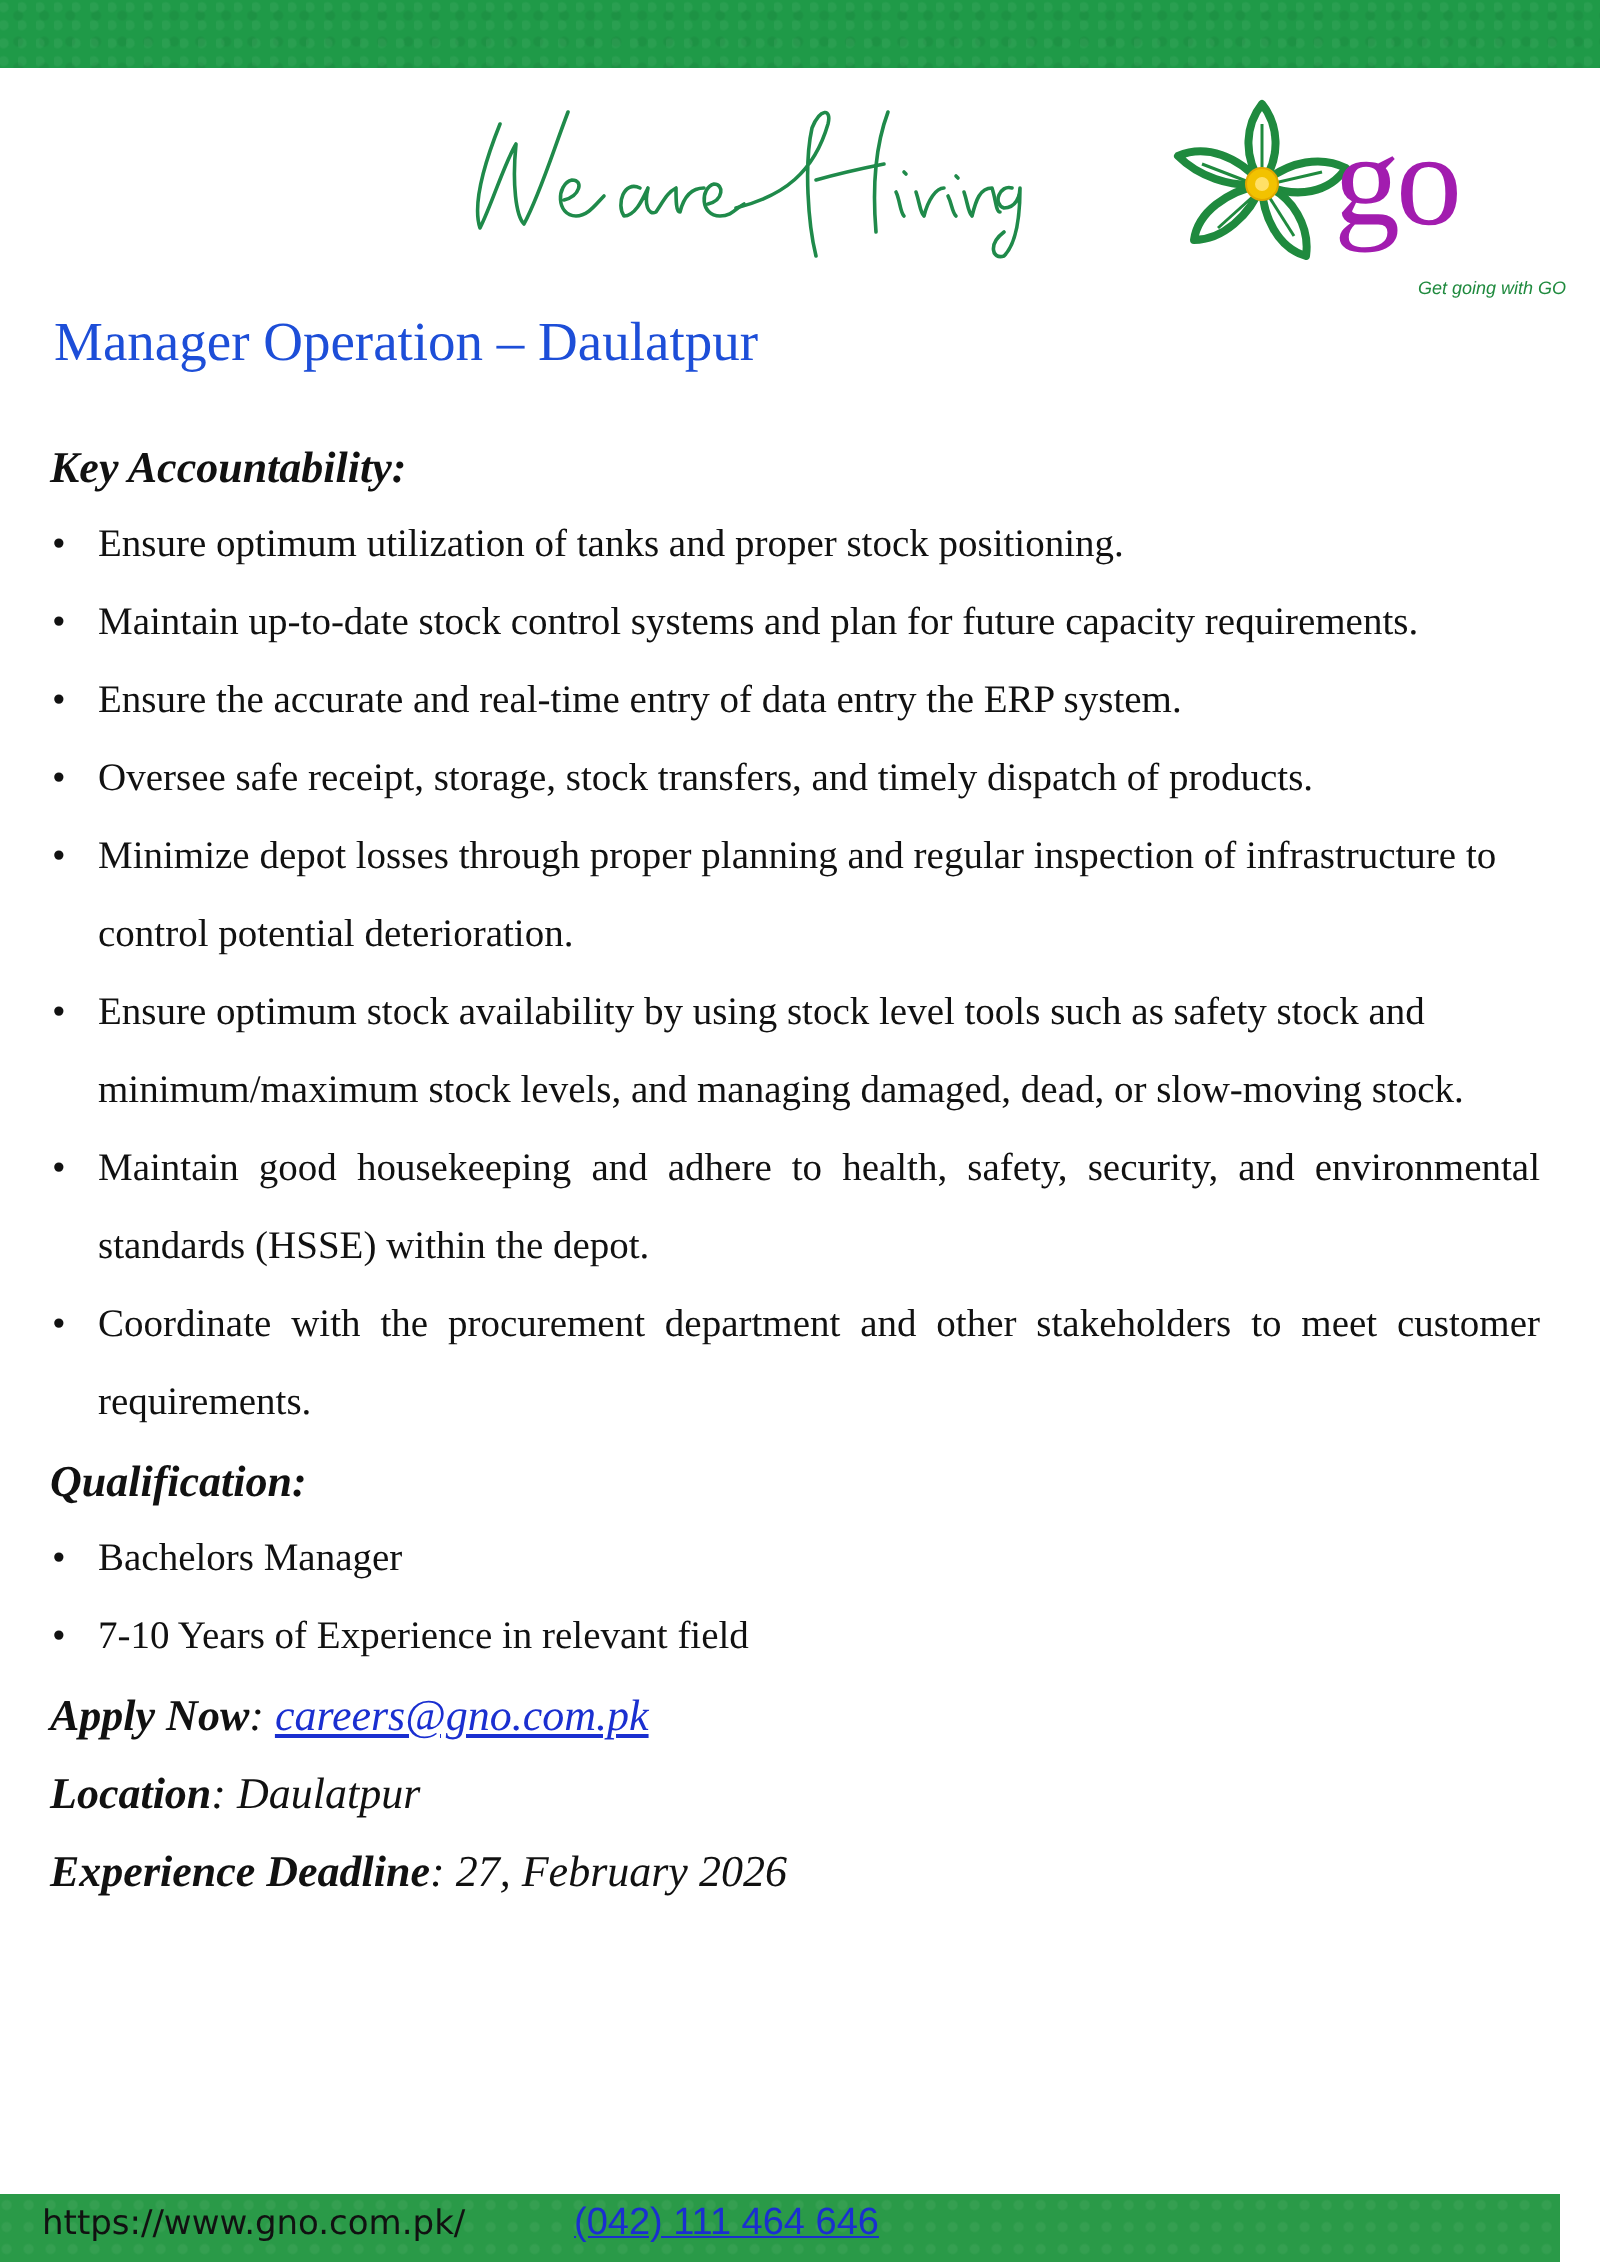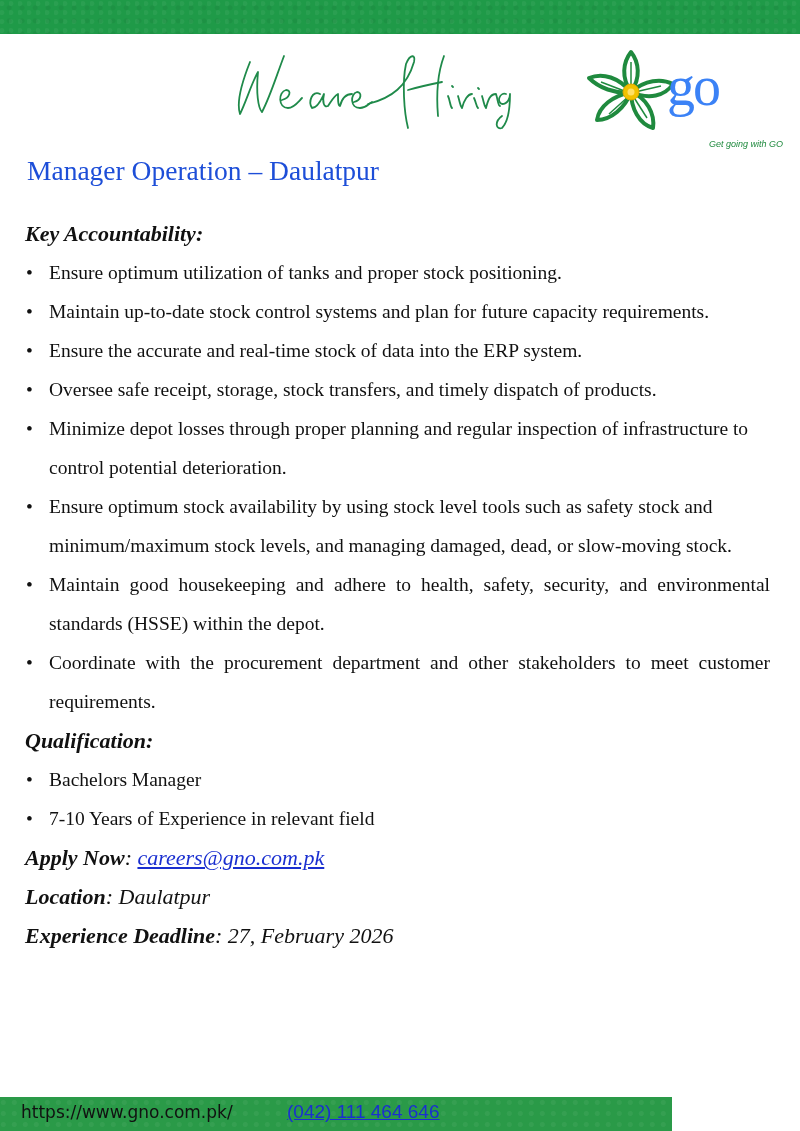--- a/index.html
+++ b/index.html
@@ -14,42 +14,42 @@
                       radial-gradient(circle at 70% 60%, rgba(0,0,0,0.05) 0 2px, transparent 3px);
     background-size: 9px 9px, 13px 13px;
   }
   .hiring {
     position: absolute; left: 232px; top: 42px; width: 280px; height: 92px;
   }
   .hiring svg { width: 100%; height: 100%; }
   .logo { position: absolute; left: 585px; top: 48px; width: 190px; height: 110px; }
   .logo-go {
     position: absolute; left: 82px; top: 10px; font-family: "Liberation Serif", serif;
-    font-size: 56px; color: #3b82f6; line-height: 1; letter-spacing: -2px;
+    font-size: 66px; color: #a21caf; line-height: 1; letter-spacing: -2px;
   }
   .logo-tag {
     position: absolute; left: 124px; top: 91px; font-family: "Liberation Sans", sans-serif;
     font-style: italic; font-size: 9px; color: #1f8a3e; white-space: nowrap;
   }
   .flower { position: absolute; left: 0; top: 0; width: 92px; height: 92px; }
   h1 {
     position: absolute; left: 27px; top: 155px; margin: 0;
     font-size: 27.5px; font-weight: normal; color: #1d4ed8;
   }
   .content { position: absolute; left: 25px; top: 214px; width: 745px; }
   .line { font-size: 22px; line-height: 39px; font-style: italic; }
   .heading { font-weight: bold; }
   ul { list-style: none; margin: 0; padding: 0; }
   li { position: relative; padding-left: 24px; font-size: 19.5px; line-height: 39px; text-align: left; }
   li.justify { text-align: justify; text-align-last: left; }
   li .bullet { position: absolute; left: 1px; top: 0; }
   .lbl { font-weight: bold; }
   a.link { color: #1a2fd0; text-decoration: underline; }
   .bottom-band {
-    position: absolute; left: 0; top: 1097px; width: 672px; height: 34px;
+    position: absolute; left: 0; top: 1097px; width: 780px; height: 34px;
     background: #2a9a48;
     background-image: radial-gradient(circle at 30% 50%, rgba(255,255,255,0.05) 0 2px, transparent 3px);
     background-size: 11px 11px;
     font-family: "DejaVu Sans", sans-serif; font-size: 17px; color: #111;
   }
   .bottom-band span { position: absolute; top: 5px; white-space: nowrap; }
   .footer-url { left: 21px; }
   .footer-phone { left: 287px; color: #1a2fd0 !important; text-decoration: underline; font-family: "Liberation Sans", sans-serif; font-size: 19px; top: 4px !important; text-align: right; }
   .footer-address { left: 498px; }
 </style>
@@ -100,21 +100,21 @@
   <div class="logo-tag">Get going with GO</div>
 </div>
 
 <h1>Manager Operation – Daulatpur</h1>
 
 <div class="content">
   <div class="line heading">Key Accountability:</div>
   <ul>
     <li><span class="bullet">•</span><span>Ensure optimum utilization of tanks and proper stock positioning.</span></li>
     <li><span class="bullet">•</span><span>Maintain up-to-date stock control systems and plan for future capacity requirements.</span></li>
-    <li><span class="bullet">•</span><span>Ensure the accurate and real-time stock of data into the ERP system.</span></li>
+    <li><span class="bullet">•</span><span>Ensure the accurate and real-time entry of data entry the ERP system.</span></li>
     <li><span class="bullet">•</span><span>Oversee safe receipt, storage, stock transfers, and timely dispatch of products.</span></li>
     <li><span class="bullet">•</span><span>Minimize depot losses through proper planning and regular inspection of infrastructure to control potential deterioration.</span></li>
     <li><span class="bullet">•</span><span>Ensure optimum stock availability by using stock level tools such as safety stock and minimum/maximum stock levels, and managing damaged, dead, or slow-moving stock.</span></li>
     <li class="justify"><span class="bullet">•</span><span>Maintain good housekeeping and adhere to health, safety, security, and environmental standards (HSSE) within the depot.</span></li>
     <li class="justify"><span class="bullet">•</span><span>Coordinate with the procurement department and other stakeholders to meet customer requirements.</span></li>
   </ul>
   <div class="line heading">Qualification:</div>
   <ul>
     <li><span class="bullet">•</span><span>Bachelors Manager</span></li>
     <li><span class="bullet">•</span><span>7-10 Years of Experience in relevant field</span></li>

